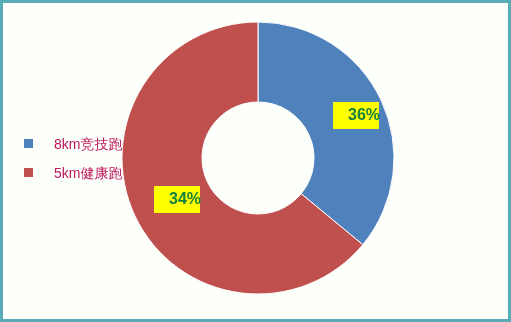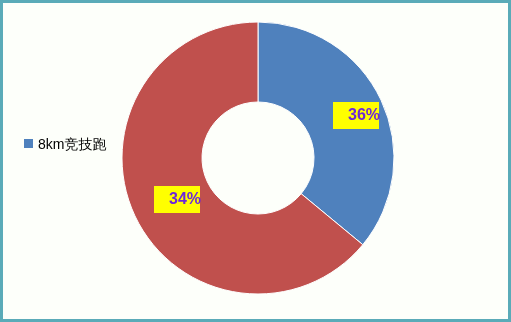--- a/index.html
+++ b/index.html
@@ -45,29 +45,30 @@
     white-space: nowrap;
   }
   .legend-swatch {
     width: 9px;
     height: 9px;
     flex: 0 0 auto;
     margin-right: 5px;
   }
   .legend-label {
     font-size: 14px;
-    color: #000000;
+    color: #be185d;
     line-height: 1;
     letter-spacing: 0px;
+    margin-left: 16px;
   }
   
   .data-label {
     position: absolute;
     background: #ffff00;
-    color: #6d28d9;
+    color: #15803d;
     font-size: 16px;
     font-weight: bold;
     text-align: center;
     line-height: 26px;
     padding: 0 15px;
     box-sizing: border-box;
   }
   #label-blue {
     left: 330px;
     top: 99px;
@@ -97,15 +98,19 @@
 
   <div class="data-label" id="label-blue">36%</div>
 
   <div class="data-label" id="label-red">34%</div>
 
   <div id="legend">
     <div class="legend-item">
       <span class="legend-swatch" style="background: rgb(79, 129, 189);"></span>
       <span class="legend-label">8km竞技跑</span>
     </div>
+    <div class="legend-item">
+      <span class="legend-swatch" style="background: rgb(192, 80, 77);"></span>
+      <span class="legend-label">5km健康跑</span>
+    </div>
   </div>
 
 </div>
 
 </body></html>

